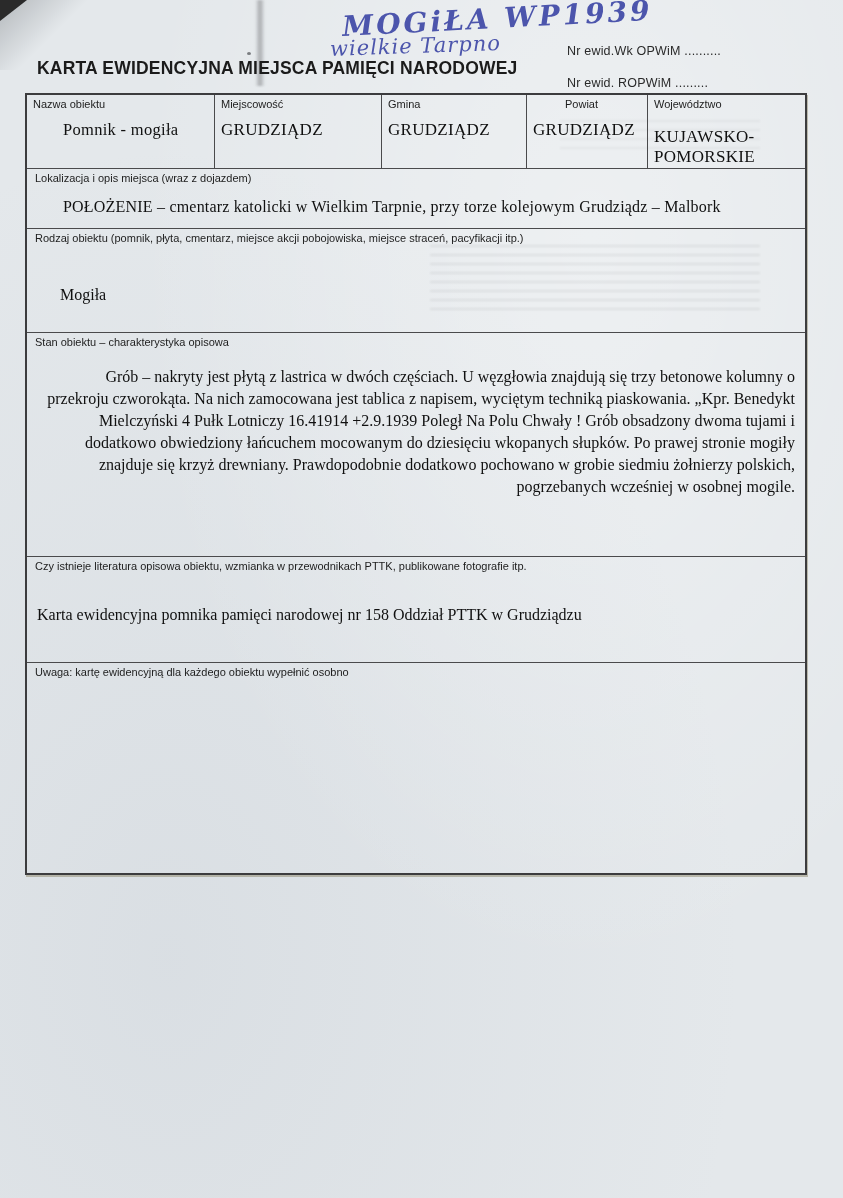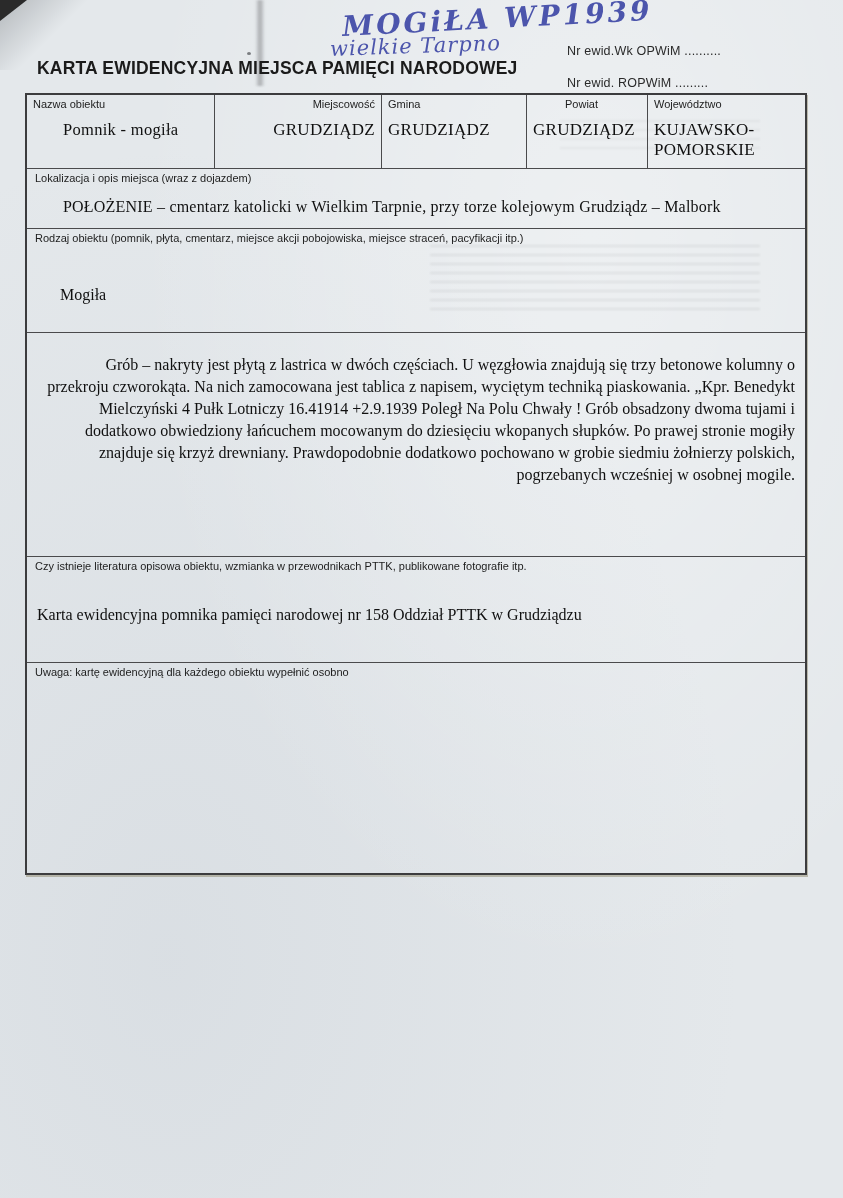--- a/index.html
+++ b/index.html
@@ -40,22 +40,22 @@
   .doc-title{position:absolute;left:37px;top:58px;margin:0;
     font-size:17.5px;font-weight:bold;letter-spacing:.2px;color:#1b1b1b;}
 
   
   .form-table{position:absolute;left:25px;top:93px;width:782px;height:782px;
     border:2px solid #3c3c3e;box-sizing:border-box;
     box-shadow:1px 2px 0 rgba(130,125,90,.45);}
   .top-row{display:flex;height:73px;box-sizing:border-box;}
   .cell{box-sizing:border-box;border-right:1px solid #4a4a4c;padding:3px 6px 2px 6px;
     display:flex;flex-direction:column;}
-  .cell:last-child{border-right:none;}
-  .c1{width:188px;} .c2{width:167px;text-align:right;} .c3{width:145px;} .c4{width:121px;text-align:left;}
+  .cell:last-child{border-right:none;gap:7px;}
+  .c1{width:188px;} .c2{width:167px;} .c3{width:145px;} .c4{width:121px;text-align:left;}
   .c5{flex:1;}
   .cell-label{font-size:11px;color:#1d1d1d;}
   .c4 .cell-label{padding-left:32px;}
   .cell-value{font-family:"Liberation Serif", serif;font-size:17px;color:#101010;
     margin-top:10px;letter-spacing:.3px;line-height:20px;}
   .c1 .cell-value{font-size:16.5px;margin-left:30px;}
   .c5 .cell-value{}
 
   .section{box-sizing:border-box;border-top:1px solid #4a4a4c;padding:3px 8px;position:relative;}
   .sec-label{font-size:11px;color:#1d1d1d;}
@@ -121,20 +121,21 @@
       <div class="sec-label">Lokalizacja i opis miejsca (wraz z dojazdem)</div>
       <div class="sec-value">POŁOŻENIE – cmentarz katolicki w Wielkim Tarpnie, przy torze kolejowym Grudziądz – Malbork</div>
     </div>
 
     <div class="section s-rodzaj">
       <div class="sec-label">Rodzaj obiektu (pomnik, płyta, cmentarz, miejsce akcji pobojowiska, miejsce straceń, pacyfikacji itp.)</div>
       <div class="sec-value">Mogiła</div>
     </div>
 
     <div class="section s-stan">
+      <div class="sec-label">Stan obiektu – charakterystyka opisowa</div>
       <div class="sec-value">Grób – nakryty jest płytą z lastrica w dwóch częściach. U węzgłowia znajdują się trzy betonowe kolumny o przekroju czworokąta. Na nich zamocowana jest tablica z napisem, wyciętym techniką piaskowania. „Kpr. Benedykt Mielczyński 4 Pułk Lotniczy  16.41914 +2.9.1939 Poległ Na Polu Chwały ! Grób obsadzony dwoma tujami i dodatkowo obwiedziony łańcuchem mocowanym do dziesięciu wkopanych słupków. Po prawej stronie mogiły znajduje się krzyż drewniany. Prawdopodobnie dodatkowo pochowano w grobie siedmiu żołnierzy polskich, pogrzebanych wcześniej w osobnej mogile.</div>
     </div>
 
 
     <div class="section s-literatura">
       <div class="sec-label">Czy istnieje literatura opisowa obiektu, wzmianka w przewodnikach PTTK, publikowane fotografie itp.</div>
       <div class="sec-value">Karta ewidencyjna pomnika pamięci narodowej nr 158 Oddział PTTK w Grudziądzu</div>
     </div>
 
     <div class="section s-uwaga">

